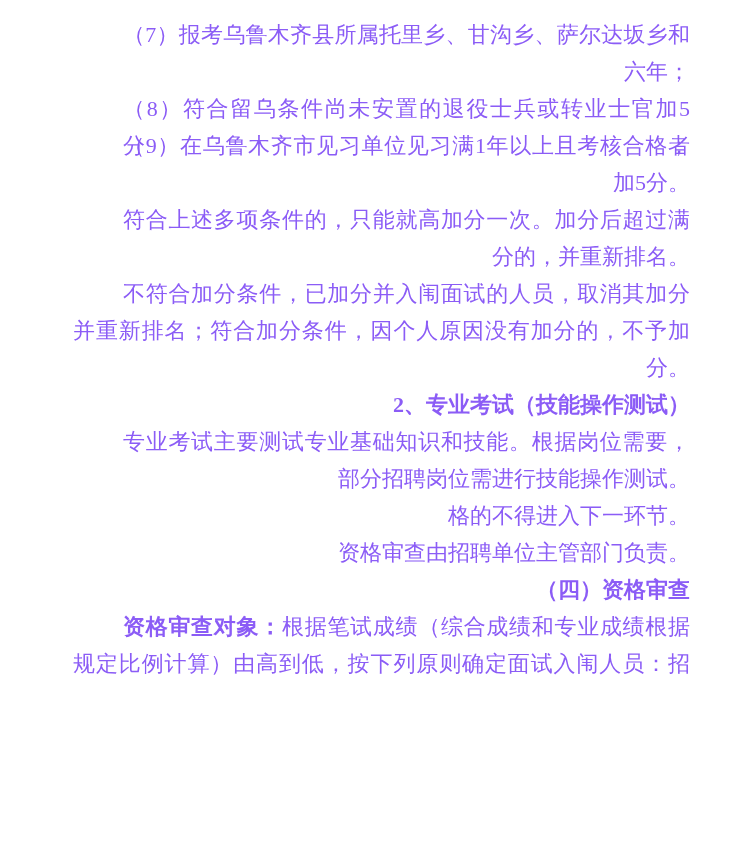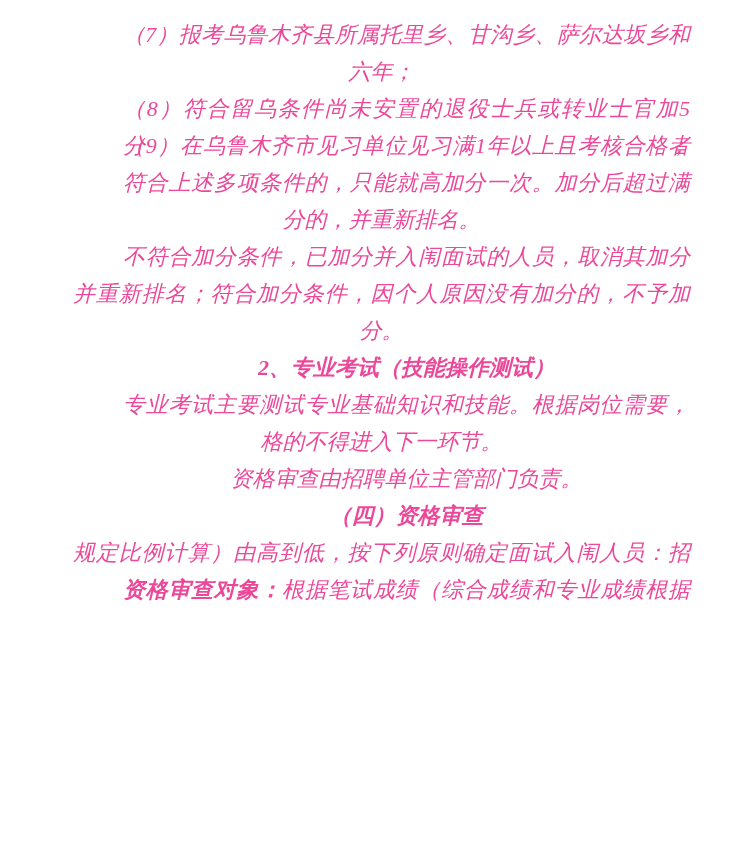--- a/index.html
+++ b/index.html
@@ -25,21 +25,21 @@
     top: 0;
     width: 617px;
     padding-top: 16px;
     color: #1d1d1d;
   }
   .line {
     height: 37px;
     line-height: 37px;
     font-size: 22px;
     white-space: nowrap;
-    text-align: center;
+    text-align: right;
     font-kerning: none;
   }
   .line.fill {
     text-align: justify;
     text-align-last: justify;
     text-justify: inter-character;
     -webkit-text-justify: inter-ideograph;
     white-space: normal;
   }
   .line.indent {
@@ -47,31 +47,33 @@
   }
   .line.bold,
   .bold {
     font-weight: bold;
   }
 </style>
 </head>
 <body style="background: rgb(255, 255, 255);">
 
 <div class="page">
-  <div class="content" id="content" style="color: #ec4899; font-style: italic;">
+  <div class="content" id="content" style="color: #8b5cf6;">
       <div class="line fill indent">（7）报考乌鲁木齐县所属托里乡、甘沟乡、萨尔达坂乡和</div>
       <div class="line">六年；</div>
       <div class="line fill indent">（8）符合留乌条件尚未安置的退役士兵或转业士官加5分；</div>
       <div class="line fill indent">（9）在乌鲁木齐市见习单位见习满1年以上且考核合格者</div>
+      <div class="line">加5分。</div>
       <div class="line fill indent">符合上述多项条件的，只能就高加分一次。加分后超过满</div>
       <div class="line">分的，并重新排名。</div>
       <div class="line fill indent">不符合加分条件，已加分并入闱面试的人员，取消其加分</div>
       <div class="line fill">并重新排名；符合加分条件，因个人原因没有加分的，不予加</div>
       <div class="line">分。</div>
       <div class="line indent bold">2、专业考试（技能操作测试）</div>
       <div class="line fill indent">专业考试主要测试专业基础知识和技能。根据岗位需要，</div>
+      <div class="line">部分招聘岗位需进行技能操作测试。</div>
       <div class="line">格的不得进入下一环节。</div>
       <div class="line indent">资格审查由招聘单位主管部门负责。</div>
       <div class="line indent bold">（四）资格审查</div>
+      <div class="line fill indent"><span class="bold">资格审查对象：</span><span>根据笔试成绩（综合成绩和专业成绩根据</span></div>
       <div class="line fill">规定比例计算）由高到低，按下列原则确定面试入闱人员：招</div>
-      <div class="line fill indent"><span class="bold">资格审查对象：</span><span>根据笔试成绩（综合成绩和专业成绩根据</span></div>
     </div>
 </div>
 
 </body></html>

